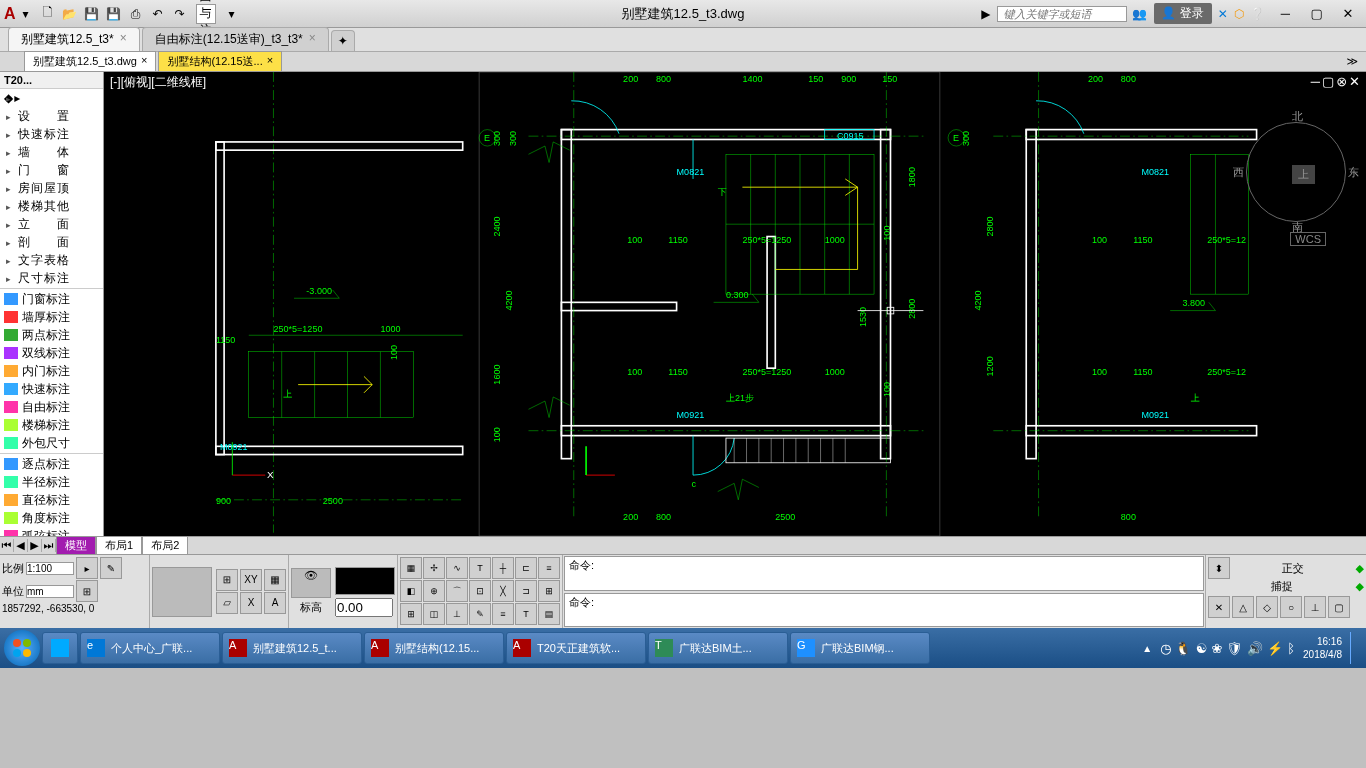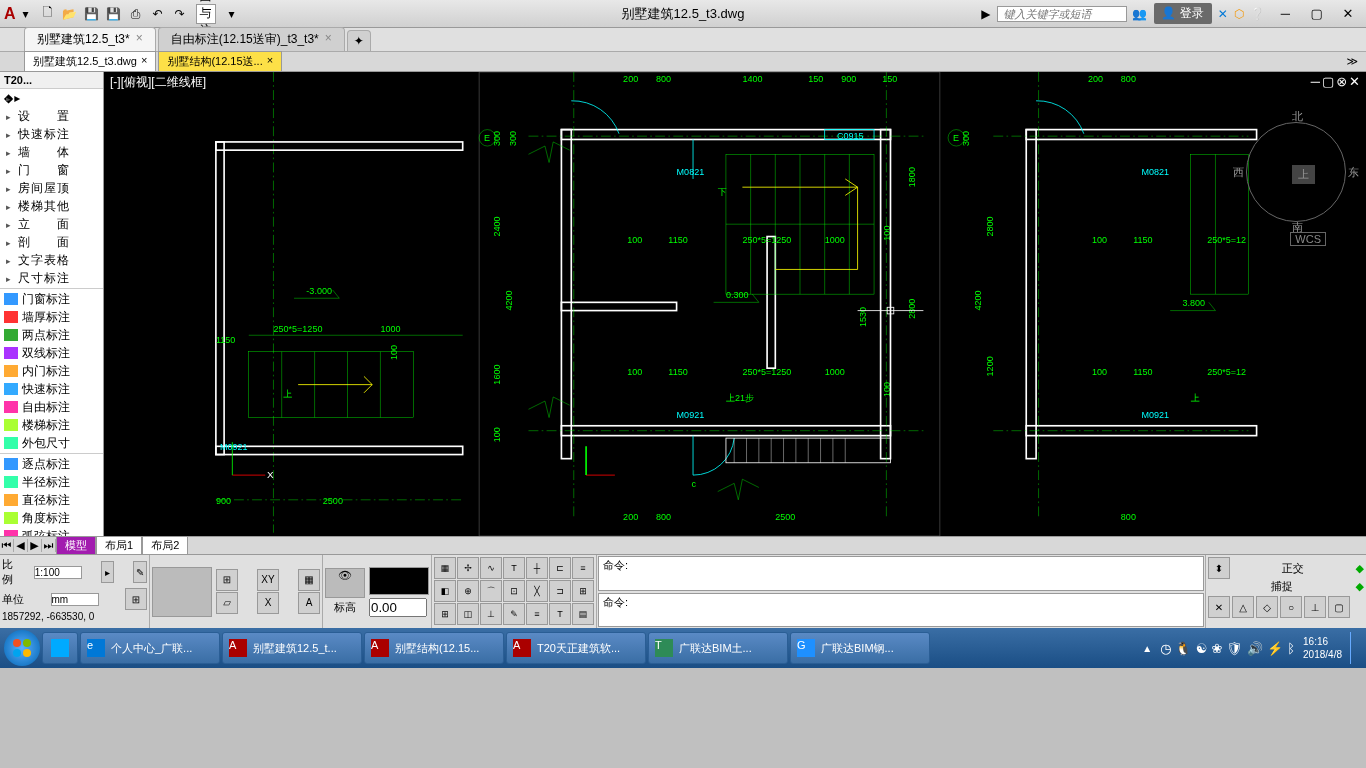--- a/index.html
+++ b/index.html
@@ -11,21 +11,21 @@
 .titlebar .left-tools span { width: 20px; height: 20px; display: inline-flex; align-items: center; justify-content: center; font-size: 12px; cursor: pointer; }
 .titlebar .logo { color: #a00; font-size: 16px; font-weight: bold; }
 .titlebar .dropdown { font-size: 12px; padding: 2px 6px; background: #fff; border: 1px solid #999; margin: 0 4px; }
 .titlebar .title { flex: 0 0 auto; margin: 0 auto; font-size: 13px; position: absolute; left: 50%; transform: translateX(-50%); }
 .titlebar .search-box { background: #fff; border: 1px solid #999; padding: 1px 6px; font-size: 11px; color: #888; font-style: italic; width: 130px; }
 .titlebar .right-tools { margin-left: auto; display: flex; gap: 6px; align-items: center; font-size: 12px; }
 .titlebar .login { background: #6a6a6a; color: #fff; padding: 2px 8px; border-radius: 2px; }
 .titlebar .win-controls span { display: inline-block; width: 28px; text-align: center; font-size: 13px; cursor: pointer; }
 
 
-.doc-tabs { height: 24px; background: #e0e0e0; display: flex; align-items: flex-end; padding-left: 24px; border-bottom: 1px solid #aaa; }
+.doc-tabs { height: 24px; background: #e0e0e0; display: flex; align-items: flex-end; padding-left: 8px; border-bottom: 1px solid #aaa; }
 .doc-tab { padding: 3px 12px; font-size: 12px; background: #d0d0d0; border: 1px solid #aaa; border-bottom: none; border-radius: 4px 4px 0 0; margin-right: 2px; cursor: pointer; display: flex; gap: 6px; }
 .doc-tab.active { background: #f5f5f5; }
 .doc-tab .x { color: #888; }
 
 
 .file-tabs { height: 20px; background: #d8d8d8; display: flex; align-items: center; padding-left: 24px; font-size: 11px; border-bottom: 1px solid #999; }
 .file-tab { padding: 2px 8px; background: #fde047; border: 1px solid #999; margin-right: 2px; cursor: pointer; display: flex; gap: 4px; }
 .file-tab.active { background: #fff; }
 .file-tabs .spacer { flex:1; }
 .file-tabs .arrows { margin-right: 8px; }
@@ -54,40 +54,40 @@
 
 .layout-row { height: 18px; background: #d8d8d8; display: flex; align-items: center; font-size: 11px; border-top: 1px solid #999; }
 .layout-row .navbtns span { display: inline-block; width: 14px; text-align: center; cursor: pointer; border-right: 1px solid #aaa; }
 .layout-row .ltab { padding: 1px 8px; border: 1px solid #999; background: #fff; cursor: pointer; }
 .layout-row .ltab.active { background: #a21caf; color: #fff; }
 .layout-row .spacer { flex: 1; }
 
 
 .controls { height: 74px; background: #e0e0e0; display: flex; border-top: 1px solid #999; font-size: 11px; }
 .ctrl-left { width: 150px; padding: 2px; border-right: 1px solid #aaa; }
-.ctrl-row { display: flex; align-items: center; gap: 19px; margin-bottom: 1px; justify-content: space-between; }
+.ctrl-row { display: flex; align-items: center; gap: 2px; margin-bottom: 1px; }
 .ctrl-row input { width: 48px; font-size: 10px; border: 1px solid #999; }
 .ctrl-coords { font-size: 10px; white-space: nowrap; }
 .ctrl-mid { display: flex; align-items: center; padding: 2px; gap: 4px; border-right: 1px solid #aaa; }
 .ctrl-btn { width: 22px; height: 22px; background: #d0d0d0; border: 1px solid #999; cursor: pointer; display: inline-flex; align-items: center; justify-content: center; font-size: 10px; }
 .ctrl-grid { display: grid; grid-auto-flow: column; grid-template-rows: repeat(3, 22px); gap: 1px; padding: 2px; border-right: 1px solid #aaa; }
 .ctrl-grid .gb { width: 22px; height: 22px; background: #d0d0d0; border: 1px solid #999; cursor: pointer; font-size: 9px; display: flex; align-items: center; justify-content: center; }
 .cmd-panel { flex: 1; display: flex; flex-direction: column; border-right: 1px solid #aaa; }
 .cmd-line { flex: 1; background: #fff; border: 1px solid #999; padding: 1px 4px; font-size: 11px; margin: 1px; }
 .ctrl-right { width: 160px; padding: 2px; font-size: 11px; }
 .ctrl-right-row { display: flex; align-items: center; justify-content: space-between; }
 
 
 .taskbar { height: 40px; background: linear-gradient(#3a6ea5, #1a4e85); display: flex; align-items: center; padding: 0 4px; gap: 2px; }
 .taskbar .start { width: 36px; height: 36px; border-radius: 50%; background: radial-gradient(#5ab0ff, #0063b1); display: flex; align-items: center; justify-content: center; cursor: pointer; }
 .taskbar .task-item { height: 32px; min-width: 140px; max-width: 150px; background: linear-gradient(#5a8ac5, #3a6ea5); border: 1px solid #2a5e95; border-radius: 3px; color: #fff; font-size: 11px; display: flex; align-items: center; padding: 0 6px; gap: 6px; cursor: pointer; overflow: hidden; white-space: nowrap; }
 .taskbar .task-item .ti-ico { width: 18px; height: 18px; background: #a00; display: inline-block; flex-shrink: 0; }
 .taskbar .tray { margin-left: auto; color: #fff; font-size: 10px; display: flex; align-items: center; gap: 8px; padding-right: 4px; }
 .taskbar .tray .icons { display: flex; gap: 4px; font-size: 13px; }
-.taskbar .tray .clock { text-align: left; line-height: 13px; }
+.taskbar .tray .clock { text-align: right; line-height: 13px; }
 </style>
 </head>
 <body>
 
 <div class="titlebar">
   <span class="logo">A</span>
   <div class="left-tools">
     <span>▾</span>
     <span>🗋</span>
     <span>📂</span>

